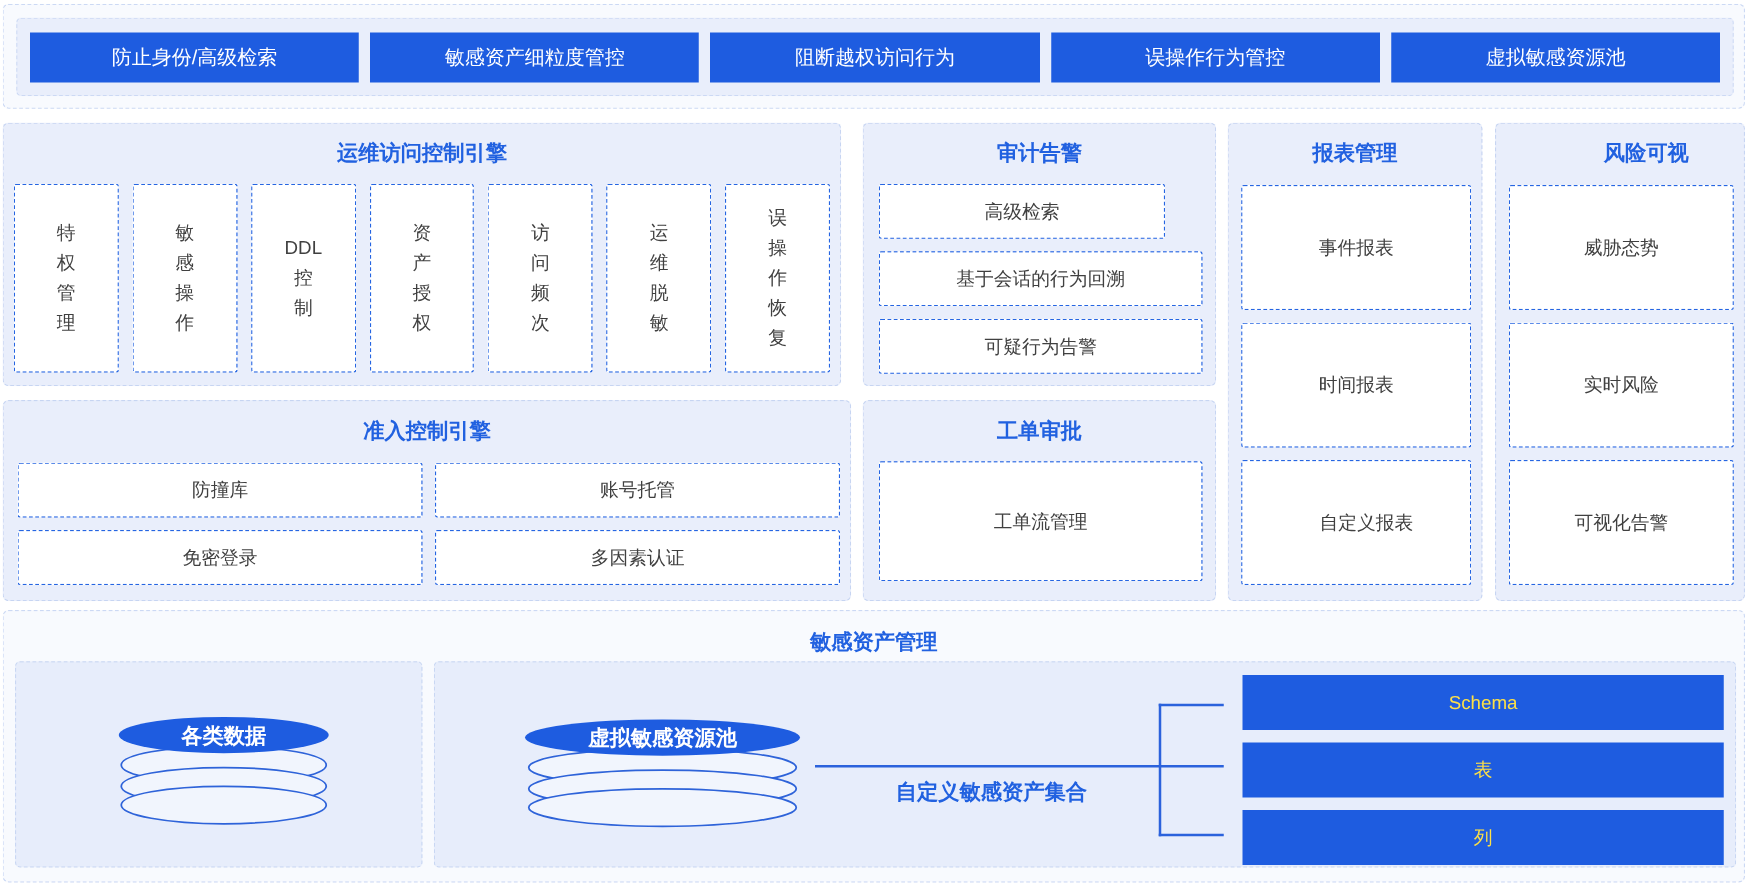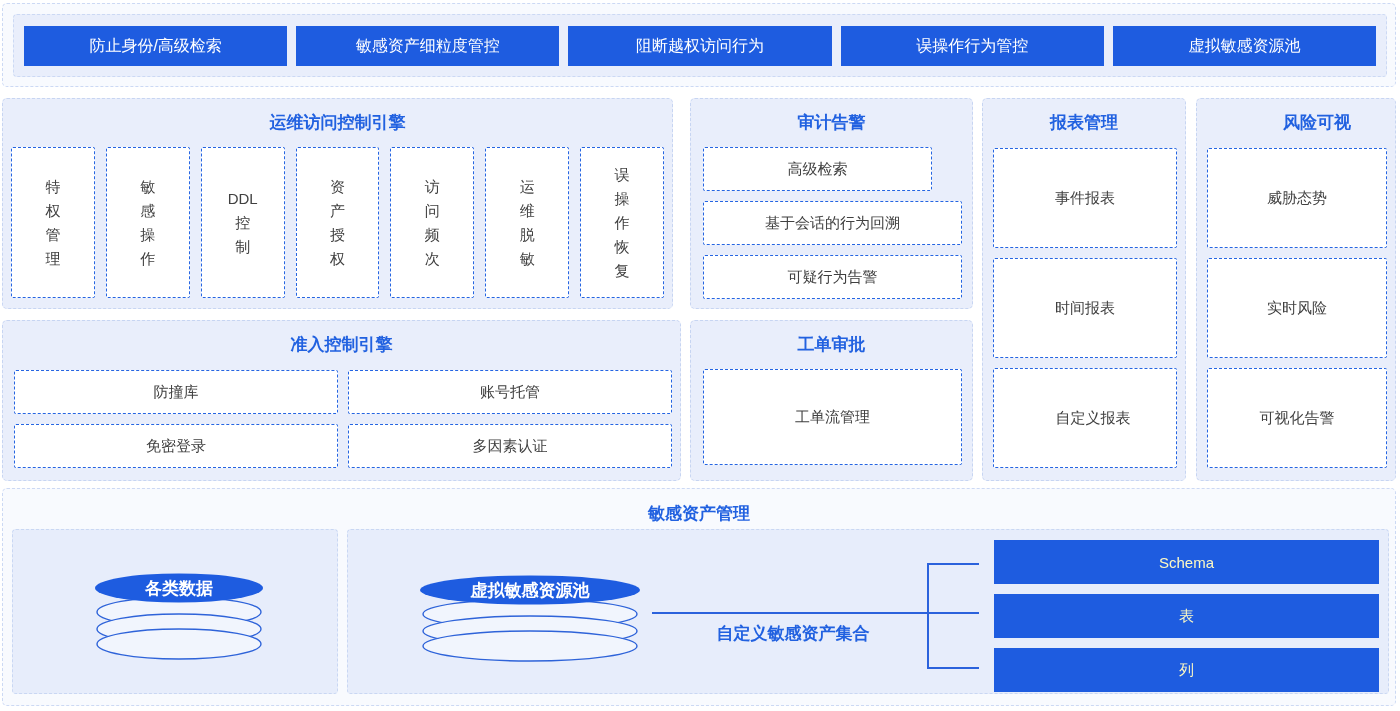--- a/index.html
+++ b/index.html
@@ -19,21 +19,21 @@
             display:flex; align-items:center; justify-content:center; }
 
   .vrow { position:absolute; left:8px; right:8px; top:48px; height:151px; display:flex; gap:11px; }
   .vbox { flex:1; background:#fff; border:1px dashed #2565e2; border-radius:2px;
           display:flex; align-items:center; justify-content:center; }
   .vbox span { white-space:pre-line; text-align:center; line-height:24px; font-size:15px; color:#404040; }
 
   .wbox { position:absolute; background:#fff; border:1px dashed #2565e2; border-radius:2px;
           display:flex; align-items:center; justify-content:center; font-size:15px; color:#404040; }
 
-  .lvl  { position:absolute; left:646px; width:385px; height:44px; background:#1e5ce0; color:#fef9c3;
+  .lvl  { position:absolute; left:646px; width:385px; height:44px; background:#1e5ce0; color:#fde047;
           font-size:15px; display:flex; align-items:center; justify-content:center; }
 
   .cline { position:absolute; background:#2b62dc; }
 
   .clabel { position:absolute; left:330px; top:92px; width:230px; text-align:center;
             font-size:17px; font-weight:bold; color:#2161e0; }
 
   .cyl-text { font-size:17px; font-weight:bold; fill:#ffffff; }
   .ring { fill:#f1f5fd; stroke:#2e63d9; stroke-width:1.4; }
   .cap  { fill:#1e5ce0; }

